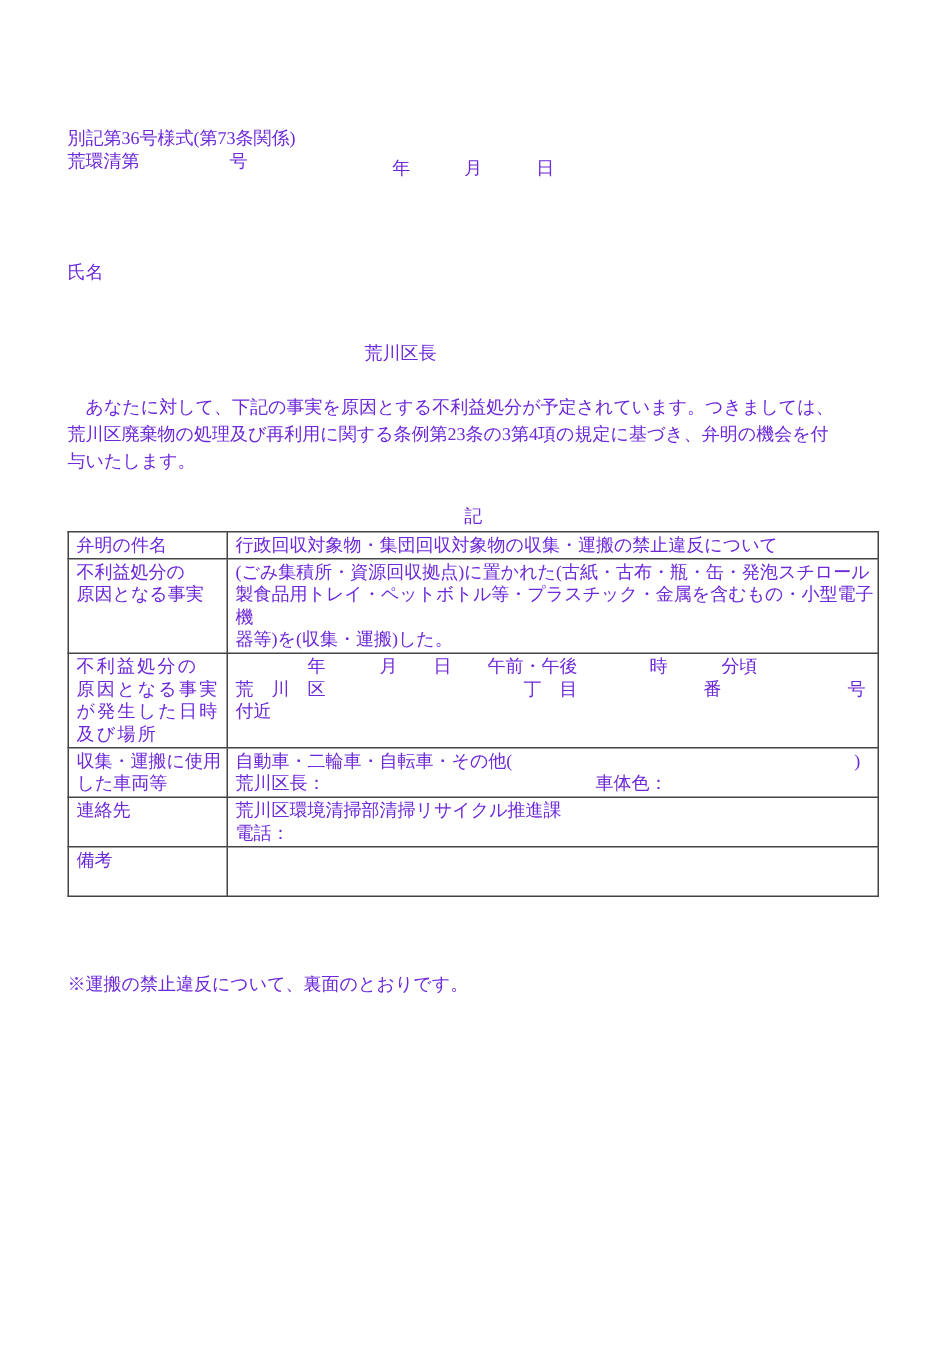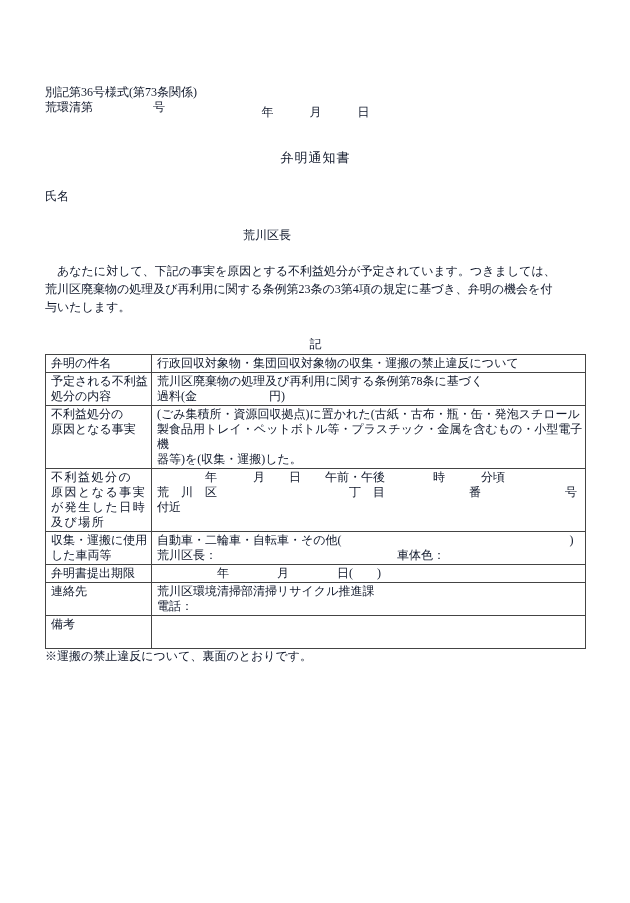--- a/index.html
+++ b/index.html
@@ -3,30 +3,30 @@
 <meta charset="utf-8">
 <style>
   html,body { margin:0; padding:0; background:#e8e8e8; }
   .page {
     position:relative;
     width:630px; height:903px;
     margin:0 auto;
     background:#ffffff;
     font-family:"Liberation Serif","DejaVu Serif",serif;
     font-size:12px;
-    color:#0f172a;
+    color:#6d28d9;
     overflow:hidden;
   }
   .abs { position:absolute; }
   .pre { white-space:pre-wrap; }
   .form-ref     { left:45px; top:84px; }
   .doc-number   { left:45px; top:99px;  width:541px; }
   .date-line    { left:45px; top:104px; width:541px; text-align:center; }
   .doc-title    { left:45px; top:149px; width:541px; text-align:center; font-size:13px; letter-spacing:1px; }
-  .name-label   { left:45px; top:188px; }
+  .name-label   { left:45px; top:173px; }
   .sender       { left:45px; top:227px; width:541px; text-align:center; padding-right:97px; box-sizing:border-box; }
   .body-par     { left:45px; top:262px; width:545px; line-height:18px; }
   .tbl-caption  { left:45px; top:336px; width:541px; text-align:center; }
   .tbl-wrap     { left:45px; top:354px; width:491px; }
   .footnote     { left:45px; top:648px; }
 
   table.notice {
     border-collapse:collapse;
     width:541px;
     table-layout:fixed;
@@ -44,44 +44,37 @@
   table.notice td.spread { letter-spacing:1.5px; }
   table.notice tr:last-child td { height:30px;margin-left:40px; }
 </style>
 </head>
 <body>
 
 <div class="page">
   <div class="abs form-ref">別記第36号様式(第73条関係)</div>
   <div class="abs doc-number pre">荒環清第　　　　　号</div>
   <div class="abs date-line pre">年　　　月　　　日</div>
-  <div class="abs doc-title">弁明通知書</div>
   <div class="abs name-label">氏名</div>
   <div class="abs sender">荒川区長</div>
   <div class="abs body-par pre">　あなたに対して、下記の事実を原因とする不利益処分が予定されています。つきましては、
 荒川区廃棄物の処理及び再利用に関する条例第23条の3第4項の規定に基づき、弁明の機会を付
 与いたします。</div>
   <div class="abs tbl-caption">記</div>
 
   <div class="abs tbl-wrap">
     <table class="notice">
       <colgroup>
           <col class="c-label">
           <col>
         </colgroup>
       <tbody>
           <tr>
             <td class="label-cell">弁明の件名</td>
             <td class="value-cell">行政回収対象物・集団回収対象物の収集・運搬の禁止違反について</td>
-          </tr>
-          <tr>
-            <td class="label-cell">予定される不利益
-処分の内容</td>
-            <td class="value-cell">荒川区廃棄物の処理及び再利用に関する条例第78条に基づく
-過料(金　　　　　　円)</td>
           </tr>
           <tr>
             <td class="label-cell">不利益処分の
 原因となる事実</td>
             <td class="value-cell">(ごみ集積所・資源回収拠点)に置かれた(古紙・古布・瓶・缶・発泡スチロール
 製食品用トレイ・ペットボトル等・プラスチック・金属を含むもの・小型電子機
 器等)を(収集・運搬)した。</td>
           </tr>
           <tr>
             <td class="label-cell spread">不利益処分の
@@ -92,24 +85,20 @@
 荒　川　区　　　　　　　　　　　丁　目　　　　　　　番　　　　　　　号
 付近</td>
           </tr>
           <tr>
             <td class="label-cell">収集・運搬に使用
 した車両等</td>
             <td class="value-cell">自動車・二輪車・自転車・その他(　　　　　　　　　　　　　　　　　　　)
 荒川区長：　　　　　　　　　　　　　　　車体色：</td>
           </tr>
           <tr>
-            <td class="label-cell">弁明書提出期限</td>
-            <td class="value-cell">　　　　　年　　　　月　　　　日(　　)</td>
-          </tr>
-          <tr>
             <td class="label-cell">連絡先</td>
             <td class="value-cell">荒川区環境清掃部清掃リサイクル推進課
 電話：</td>
           </tr>
           <tr>
             <td class="label-cell">備考</td>
             <td class="value-cell"></td>
           </tr>
         </tbody>
     </table>

